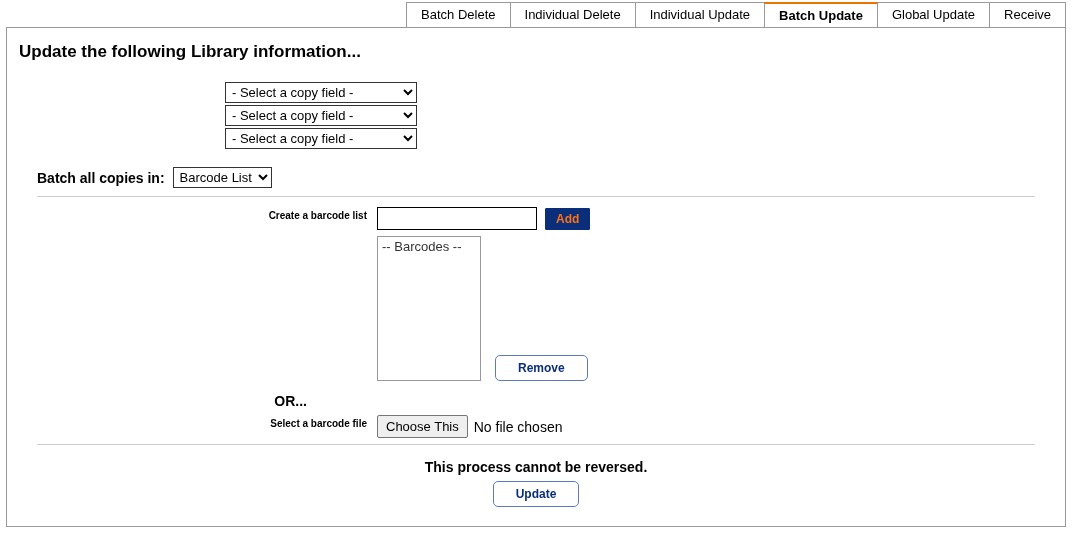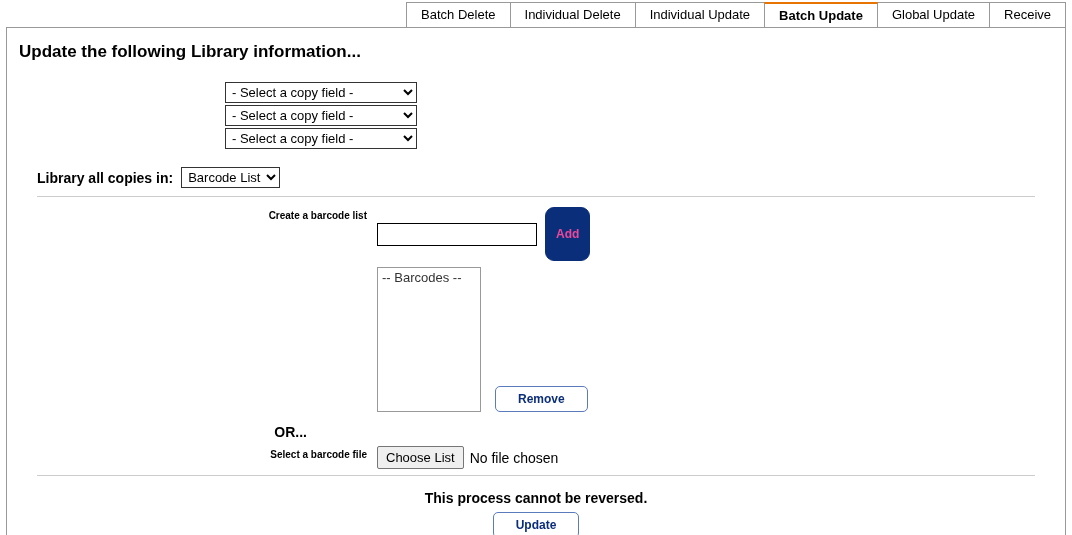--- a/index.html
+++ b/index.html
@@ -99,24 +99,24 @@
     gap: 8px;
   }
   .barcode-input {
     width: 160px;
     border: 1px solid #000;
     padding: 3px 4px;
     font-size: 13px;
   }
   .btn-pill {
     background: #0b2e7a;
-    color: #ec4899;
+    color: #f97316;
     border: 1px solid #0b2e7a;
-    border-radius: 9px;
-    padding: 19px 10px;
+    border-radius: 1px;
+    padding: 3px 10px;
     font-size: 12px;
     font-weight: bold;
     cursor: pointer;
   }
   .barcodes-box-row {
     display: flex;
     align-items: flex-end;
     gap: 14px;
   }
   .barcodes-box {
@@ -197,21 +197,21 @@
       </select>
       <select>
         <option>- Select a copy field -</option>
       </select>
       <select>
         <option>- Select a copy field -</option>
       </select>
     </div>
 
     <div class="update-in-row">
-      <span>Library all copies in:</span>
+      <span>Batch all copies in:</span>
       <select>
         <option>Barcode List</option>
       </select>
     </div>
 
     <hr class="thin">
 
     <div class="barcode-section">
 
       <div class="label-right">Create a barcode list</div>
@@ -226,21 +226,21 @@
           <div>-- Barcodes --</div>
         </div>
         <button class="btn-outline"><span>Remove</span></button>
       </div>
 
       <div class="or-text">OR...</div>
       <div></div>
 
       <div class="label-right">Select a barcode file</div>
       <div class="file-row">
-        <button class="choose-file-btn"><span>Choose List</span></button>
+        <button class="choose-file-btn"><span>Choose This</span></button>
         <span class="file-status">No file chosen</span>
       </div>
 
     </div>
 
     <hr class="thin">
 
     <div class="warning-row">This process cannot be reversed.</div>
     <div class="update-btn-row">
       <button class="btn-outline"><span>Update</span></button>

